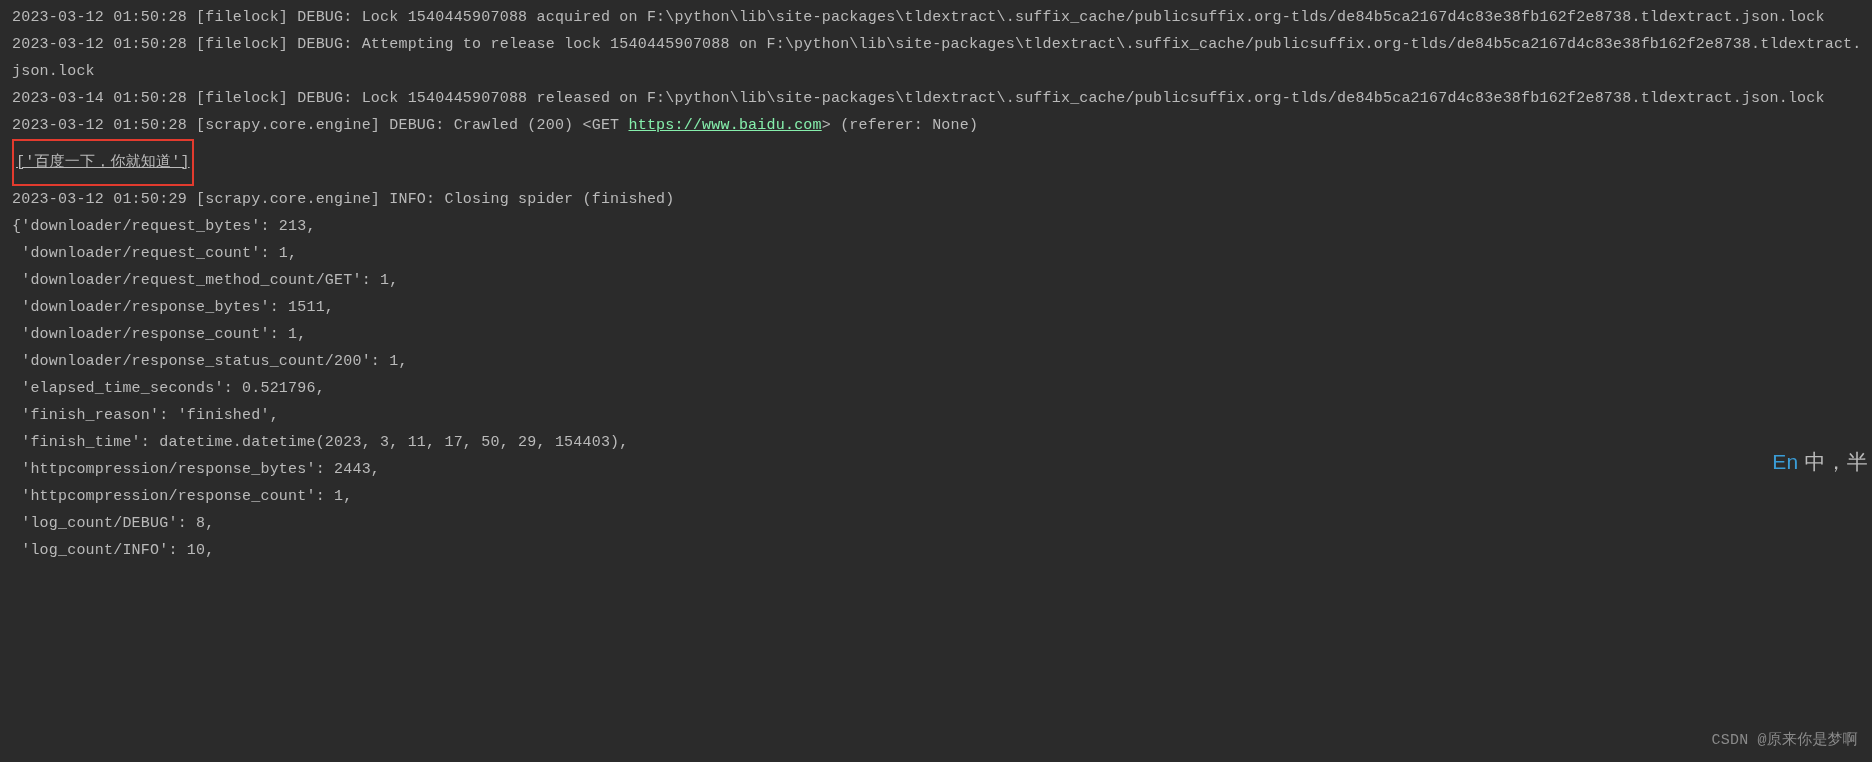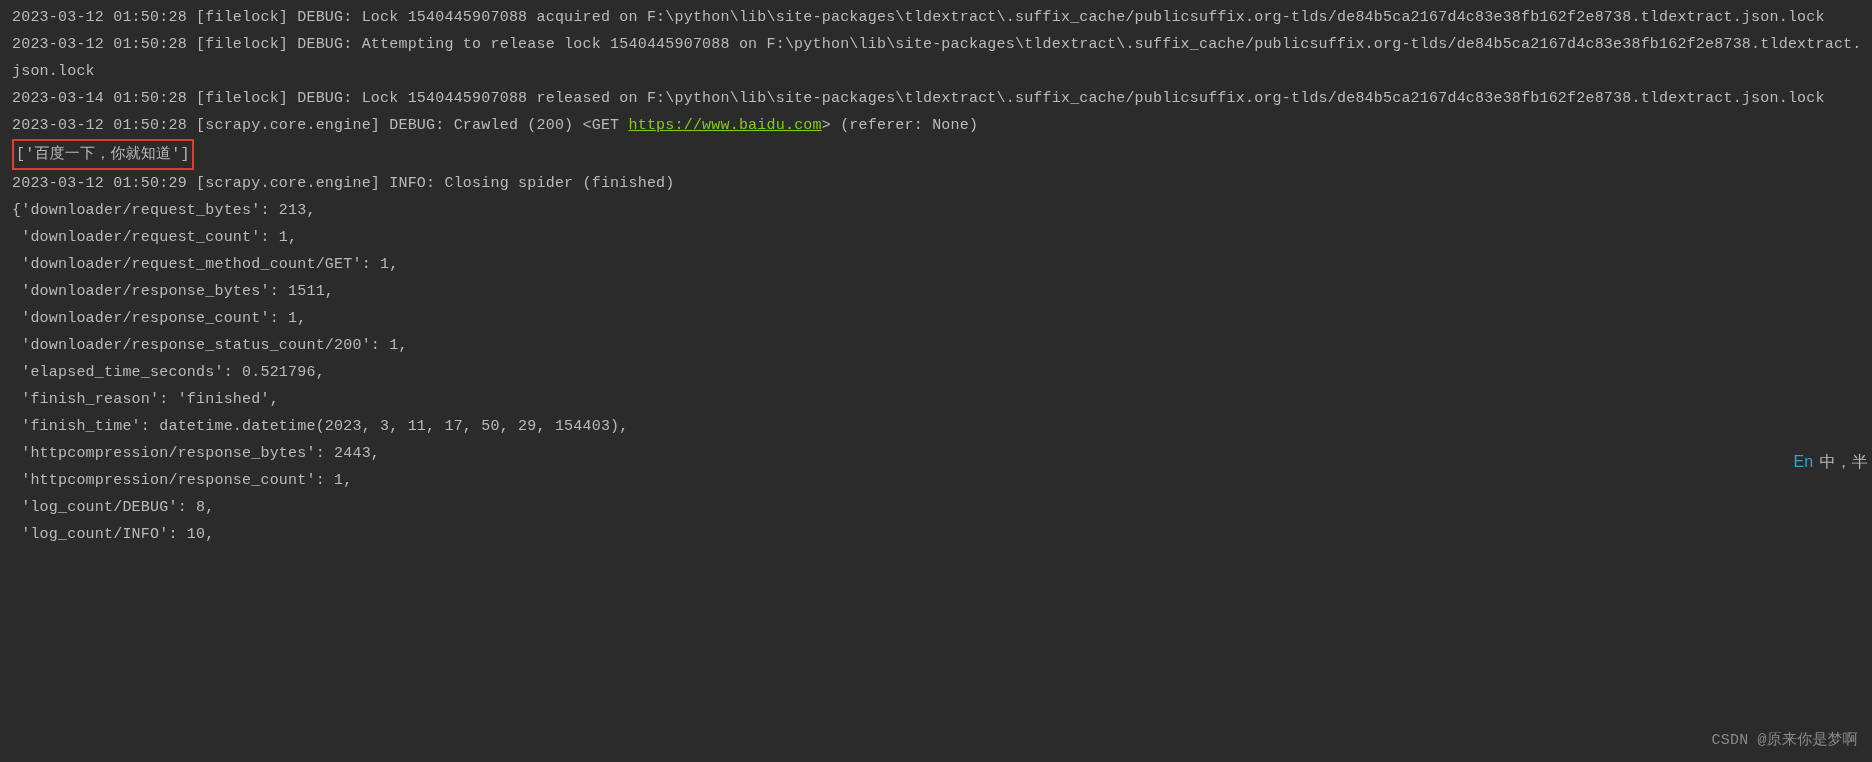--- a/index.html
+++ b/index.html
@@ -11,42 +11,43 @@
     line-height: 27px;
     letter-spacing: 0.2px;
     width: 1872px;
     height: 762px;
     overflow: hidden;
     position: relative;
     padding: 4px 6px;
   }
   .line { white-space: pre-wrap; word-break: break-all; margin-left: 6px; }
   .link {
-    color: #84cc16;
+    color: #86efac;
     text-decoration: underline;
   }
   .highlight-box {
     border: 2px solid #e33b2e;
     display: inline-block;
-    padding: 0 2px;
+    padding: 8px 2px;
+    text-decoration: underline;
   }
   .watermark {
     position: absolute;
     bottom: 8px;
     right: 14px;
     color: #8a8a8a;
     font-size: 15px;
     font-family: Liberation Mono, monospace;
   }
   .ime {
     position: absolute;
     right: 4px;
     top: 448px;
     color: #bababa;
-    font-size: 16px;
+    font-size: 21px;
     display: flex;
     align-items: center;
     gap: 6px;
     font-family: sans-serif;
     margin-left: 31px;
   }
   .ime .en { color: #3a9cd6; font-weight: 500; }
 </style>
 </head>
 <body>

